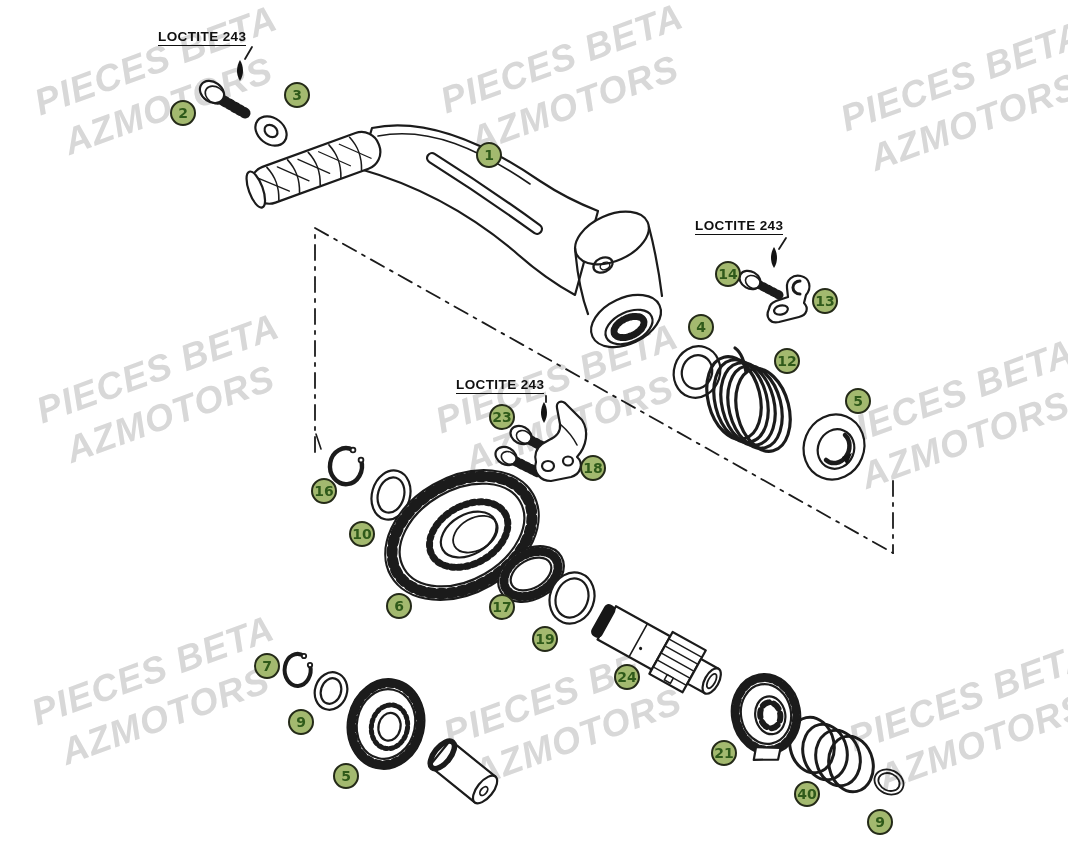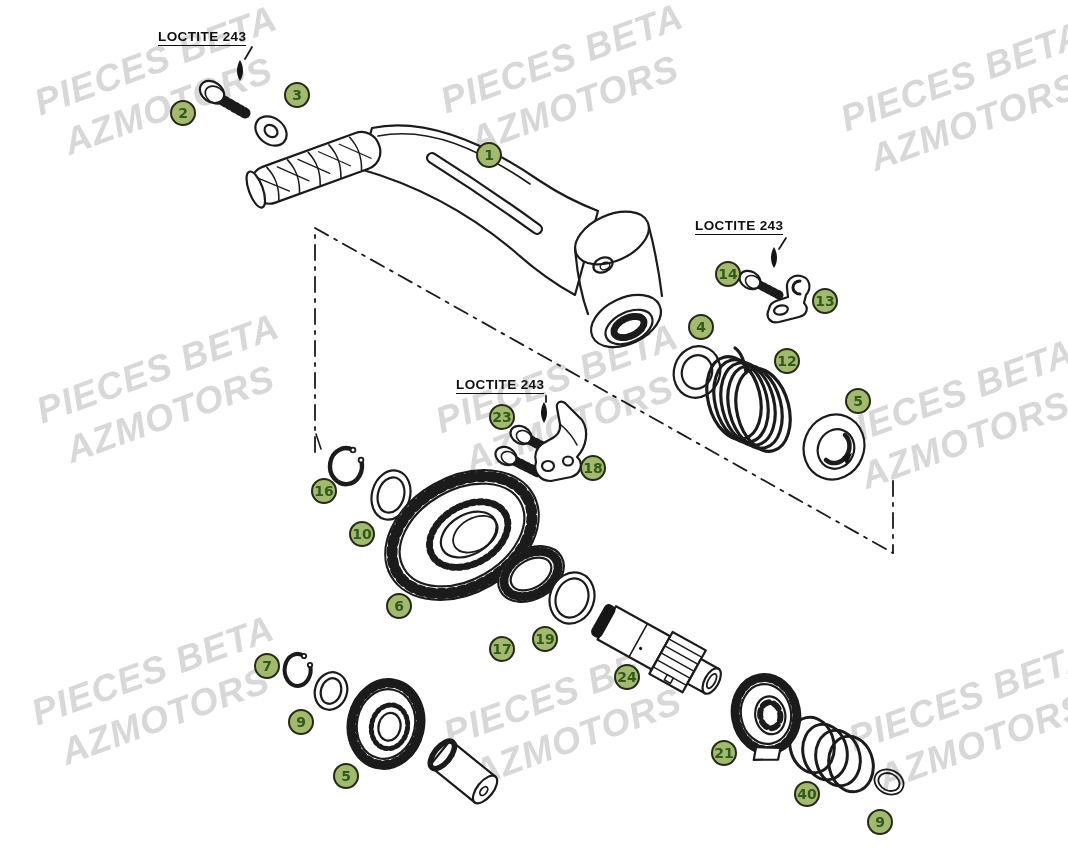--- a/index.html
+++ b/index.html
@@ -295,21 +295,21 @@
       <div class="badge" style="left: 845px; top: 388px;">5</div>
       <div class="badge" style="left: 386px; top: 593px;">6</div>
       <div class="badge" style="left: 254px; top: 653px;">7</div>
       <div class="badge" style="left: 288px; top: 709px;">9</div>
       <div class="badge" style="left: 333px; top: 763px;">5</div>
       <div class="badge" style="left: 774px; top: 348px;">12</div>
       <div class="badge" style="left: 812px; top: 288px;">13</div>
       <div class="badge" style="left: 715px; top: 261px;">14</div>
       <div class="badge" style="left: 349px; top: 521px;">10</div>
       <div class="badge" style="left: 303px; top: 478px; margin-left: 8px;">16</div>
-      <div class="badge" style="left: 489px; top: 594px; margin-top: 42px;">17</div>
+      <div class="badge" style="left: 489px; top: 594px;">17</div>
       <div class="badge" style="left: 580px; top: 455px;">18</div>
       <div class="badge" style="left: 532px; top: 626px; text-align: right;">19</div>
       <div class="badge" style="left: 794px; top: 781px;">40</div>
       <div class="badge" style="left: 711px; top: 740px; text-align: right;">21</div>
       <div class="badge" style="left: 489px; top: 404px;">23</div>
       <div class="badge" style="left: 614px; top: 664px;">24</div>
       <div class="badge" style="left: 867px; top: 809px;">9</div>
     </div>
 
 </div>

